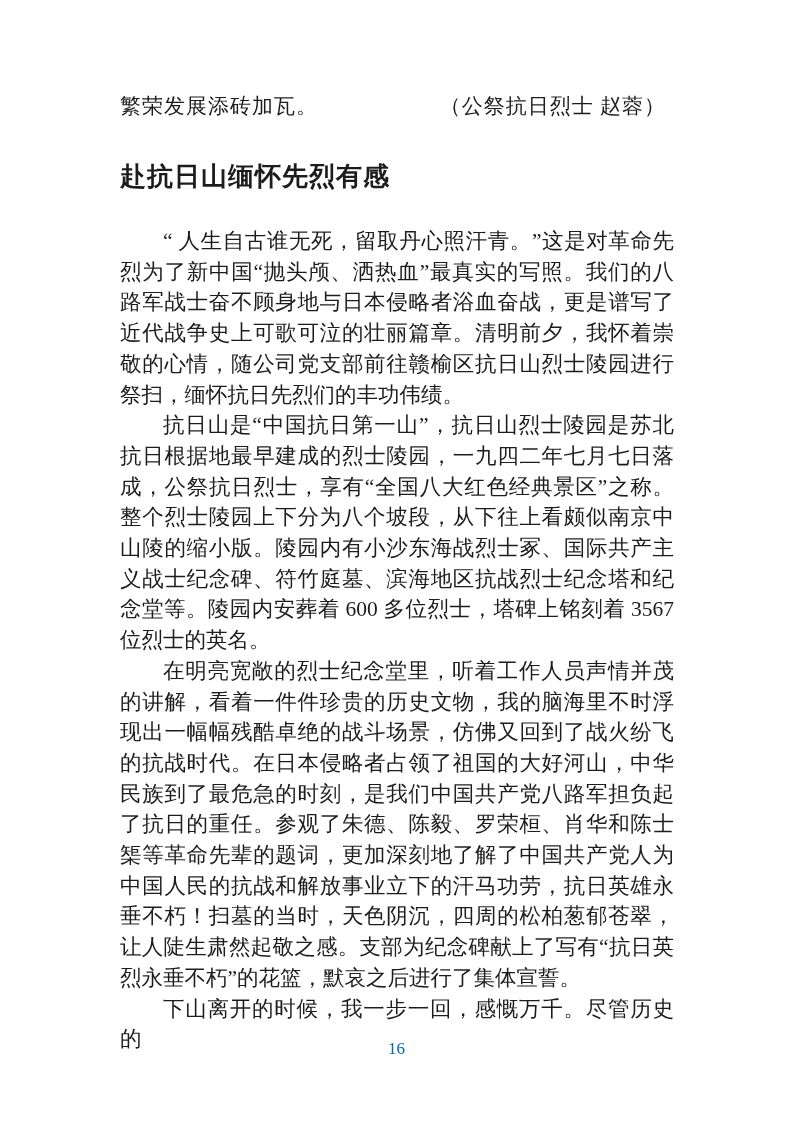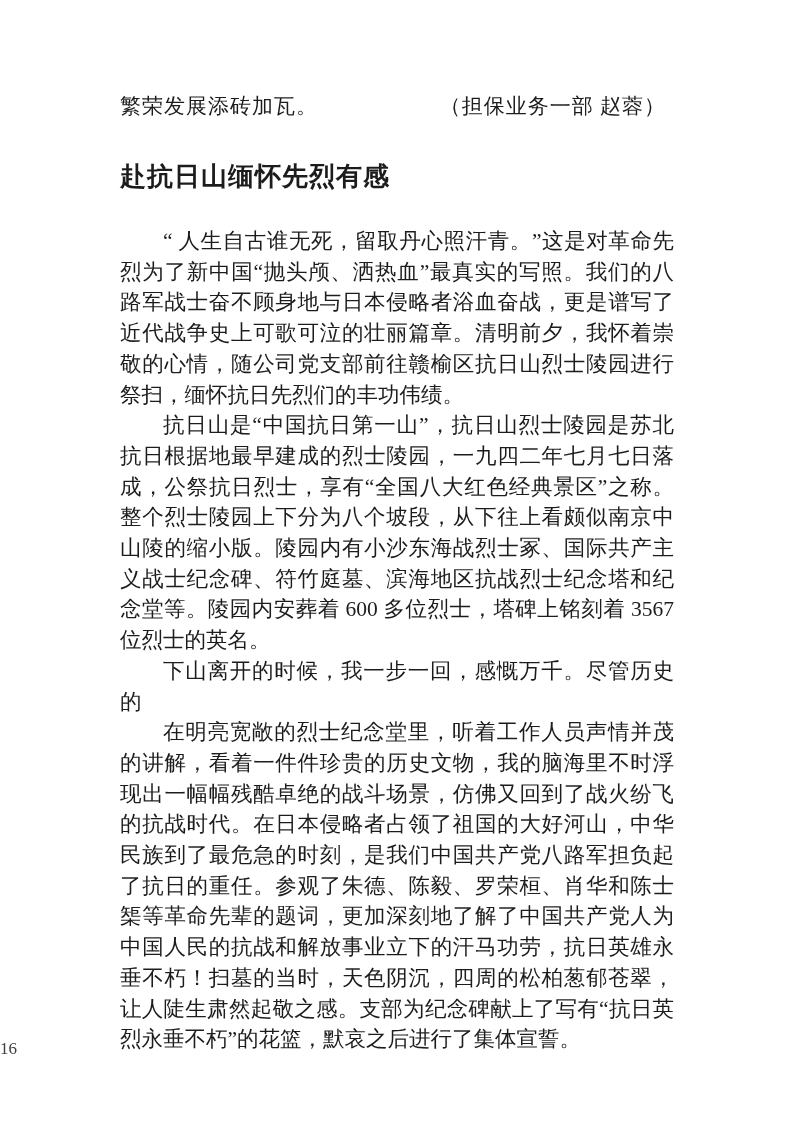--- a/index.html
+++ b/index.html
@@ -55,41 +55,42 @@
   }
   .body-text p {
     margin: 0;
     text-indent: 2em;
   }
   .page-number {
     position: absolute;
     top: 1038px;
     left: 0;
     width: 793px;
+    text-align: center;
     font-size: 17px;
     line-height: 22px;
-    color: #404040;
+    color: #0369a1;
   }
 </style>
 </head>
 <body>
 
 <div class="page">
   <div class="content">
 
     <div class="header-row">
       <span class="header-left">繁荣发展添砖加瓦。</span>
-      <span class="header-right">（担保业务一部 赵蓉）</span>
+      <span class="header-right">（公祭抗日烈士 赵蓉）</span>
     </div>
 
     <h1 class="title">赴抗日山缅怀先烈有感</h1>
 
     <div class="body-text">
       <p>“ 人生自古谁无死，留取丹心照汗青。”这是对革命先烈为了新中国“抛头颅、洒热血”最真实的写照。我们的八路军战士奋不顾身地与日本侵略者浴血奋战，更是谱写了近代战争史上可歌可泣的壮丽篇章。清明前夕，我怀着崇敬的心情，随公司党支部前往赣榆区抗日山烈士陵园进行祭扫，缅怀抗日先烈们的丰功伟绩。</p>
       <p>抗日山是“中国抗日第一山”，抗日山烈士陵园是苏北抗日根据地最早建成的烈士陵园，一九四二年七月七日落成，公祭抗日烈士，享有“全国八大红色经典景区”之称。整个烈士陵园上下分为八个坡段，从下往上看颇似南京中山陵的缩小版。陵园内有小沙东海战烈士冢、国际共产主义战士纪念碑、符竹庭墓、滨海地区抗战烈士纪念塔和纪念堂等。陵园内安葬着 600 多位烈士，塔碑上铭刻着 3567 位烈士的英名。</p>
+      <p>在明亮宽敞的烈士纪念堂里，听着工作人员声情并茂的讲解，看着一件件珍贵的历史文物，我的脑海里不时浮现出一幅幅残酷卓绝的战斗场景，仿佛又回到了战火纷飞的抗战时代。在日本侵略者占领了祖国的大好河山，中华民族到了最危急的时刻，是我们中国共产党八路军担负起了抗日的重任。参观了朱德、陈毅、罗荣桓、肖华和陈士榘等革命先辈的题词，更加深刻地了解了中国共产党人为中国人民的抗战和解放事业立下的汗马功劳，抗日英雄永垂不朽！扫墓的当时，天色阴沉，四周的松柏葱郁苍翠，让人陡生肃然起敬之感。支部为纪念碑献上了写有“抗日英烈永垂不朽”的花篮，默哀之后进行了集体宣誓。</p>
       <p>下山离开的时候，我一步一回，感慨万千。尽管历史的</p>
-      <p>在明亮宽敞的烈士纪念堂里，听着工作人员声情并茂的讲解，看着一件件珍贵的历史文物，我的脑海里不时浮现出一幅幅残酷卓绝的战斗场景，仿佛又回到了战火纷飞的抗战时代。在日本侵略者占领了祖国的大好河山，中华民族到了最危急的时刻，是我们中国共产党八路军担负起了抗日的重任。参观了朱德、陈毅、罗荣桓、肖华和陈士榘等革命先辈的题词，更加深刻地了解了中国共产党人为中国人民的抗战和解放事业立下的汗马功劳，抗日英雄永垂不朽！扫墓的当时，天色阴沉，四周的松柏葱郁苍翠，让人陡生肃然起敬之感。支部为纪念碑献上了写有“抗日英烈永垂不朽”的花篮，默哀之后进行了集体宣誓。</p>
     </div>
 
   </div>
 
   <div class="page-number">16</div>
 </div>
 
 </body></html>

